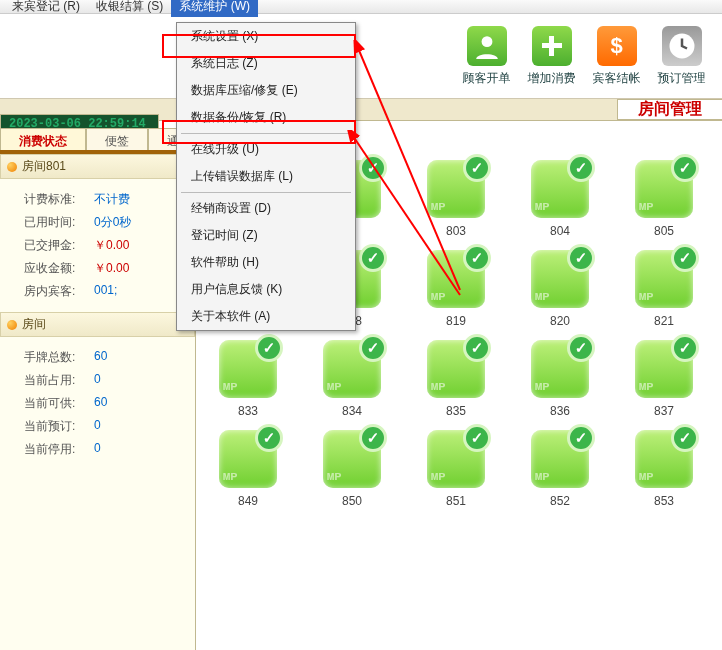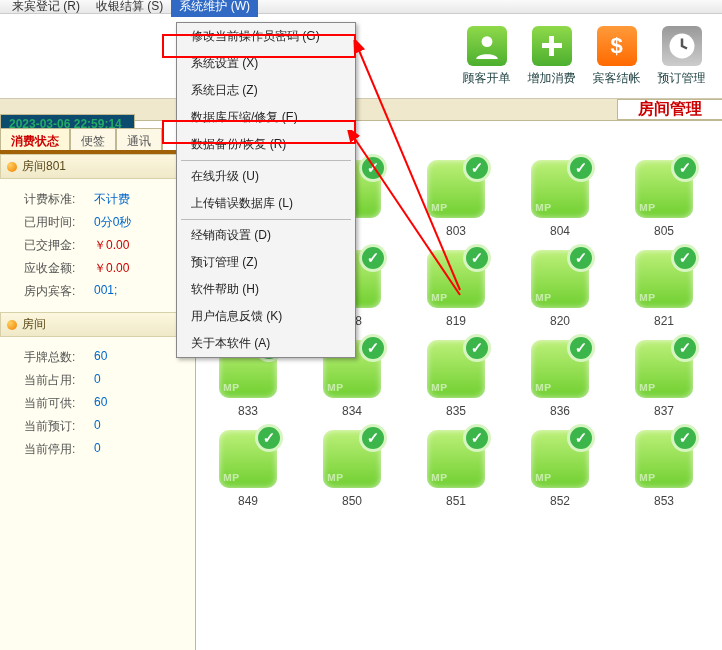--- a/index.html
+++ b/index.html
@@ -63,23 +63,23 @@
   .ticon-clock { background: linear-gradient(#999,#ccc); border-radius:50%;}
   
   .timebar {
     height: 22px;
     border-bottom: 1px solid #c0b890;
     background: #efe8cc;
     display:flex; align-items:center;
     position:relative;
   }
   .timebar .ts {
-    color:#2a6; font-family: Liberation Sans, sans-serif; font-weight:bold;
+    color:#2a6; font-family: Liberation Mono, monospace; font-weight:bold;
     padding-left:8px;
-    background:#0c4a6e;
+    background:#14532d;
     border:1px solid #c0b890;
     height:100%;
     display:flex;align-items:center;
     padding-right:12px;
     margin-top:29px;
   }
   .timebar .rtitle {
     margin-left:auto;
     color:#c00;
     font-weight:bold;
@@ -93,21 +93,21 @@
   }
   
   .tabrow {
     position:absolute;
     top:128px; left:0;
     display:flex;
     border-right:1px solid #c0b890;
     background:#efe8cc;
   }
   .tab {
-    padding:4px 10px;
+    padding:4px 18px;
     border:1px solid #c0b890;
     border-bottom:none;
     background:#fdf8e6;
     color:#555;
     cursor:pointer;
   }
   .tab.active {
     background:#fff8d8;
     color:#c00;
     font-weight:bold;
@@ -168,21 +168,21 @@
     width:28px;height:28px;
     border-radius:50%;
     background:#3cb54a;
     border:3px solid #d6f5c0;
     display:flex;align-items:center;justify-content:center;
     color:#fff;font-weight:bold;font-size:15px;
   }
   .ricon .wave {
     color:rgba(255,255,255,0.55);
     font-size:12px;font-weight:bold;
-    font-family:Liberation Sans, sans-serif;
+    font-family:Liberation Mono, monospace;
   }
   .rlabel {color:#444;margin-top:6px;}
   
   .dropdown {
     position:absolute;
     top:22px; left:176px;
     width:180px;
     background:#f4f4f4;
     border:1px solid #888;
     box-shadow:2px 2px 4px rgba(0,0,0,0.3);
@@ -457,31 +457,30 @@
         <div class="ricon">
           <div class="check">✓</div>
           <div class="wave">ᴍᴘ</div>
         </div>
         <div class="rlabel">853</div>
       </div>
     </div>
 </div>
 
 <div class="dropdown" id="dropdown">
-    <div class="ditem">修改当前操作员密码 (G)</div>
     <div class="ditem">系统设置 (X)</div>
     <div class="ditem">系统日志 (Z)</div>
     <div class="ditem">数据库压缩/修复 (E)</div>
     <div class="ditem">数据备份/恢复 (R)</div>
     <div class="dsep"></div>
     <div class="ditem">在线升级 (U)</div>
     <div class="ditem">上传错误数据库 (L)</div>
     <div class="dsep"></div>
     <div class="ditem">经销商设置 (D)</div>
-    <div class="ditem">预订管理 (Z)</div>
+    <div class="ditem">登记时间 (Z)</div>
     <div class="ditem">软件帮助 (H)</div>
     <div class="ditem">用户信息反馈 (K)</div>
     <div class="ditem">关于本软件 (A)</div>
   </div>
 
 <div class="redbox" style="top:34px;left:162px;width:194px;height:24px;"></div>
 <div class="redbox" style="top:120px;left:162px;width:194px;height:24px;"></div>
 <svg class="arrow" style="top:40px;left:350px;width:120px;height:260px;">
   <defs>
       <marker id="ah" markerWidth="10" markerHeight="10" refX="2" refY="3" orient="auto">

